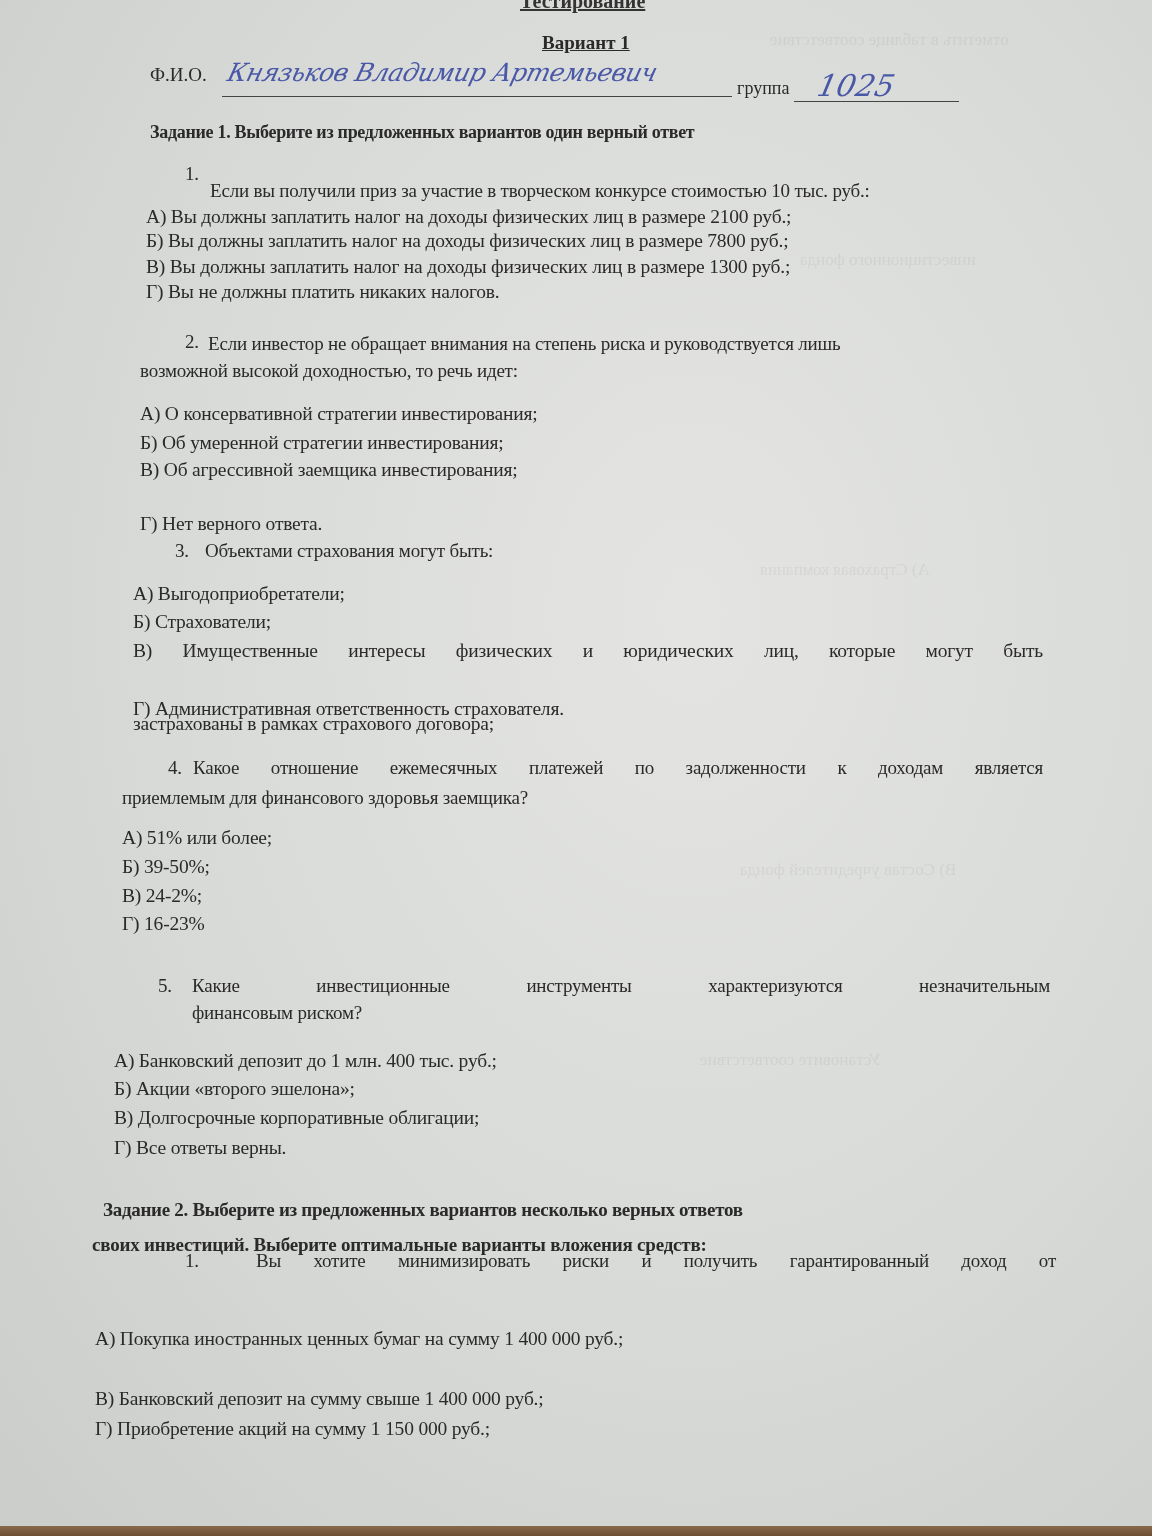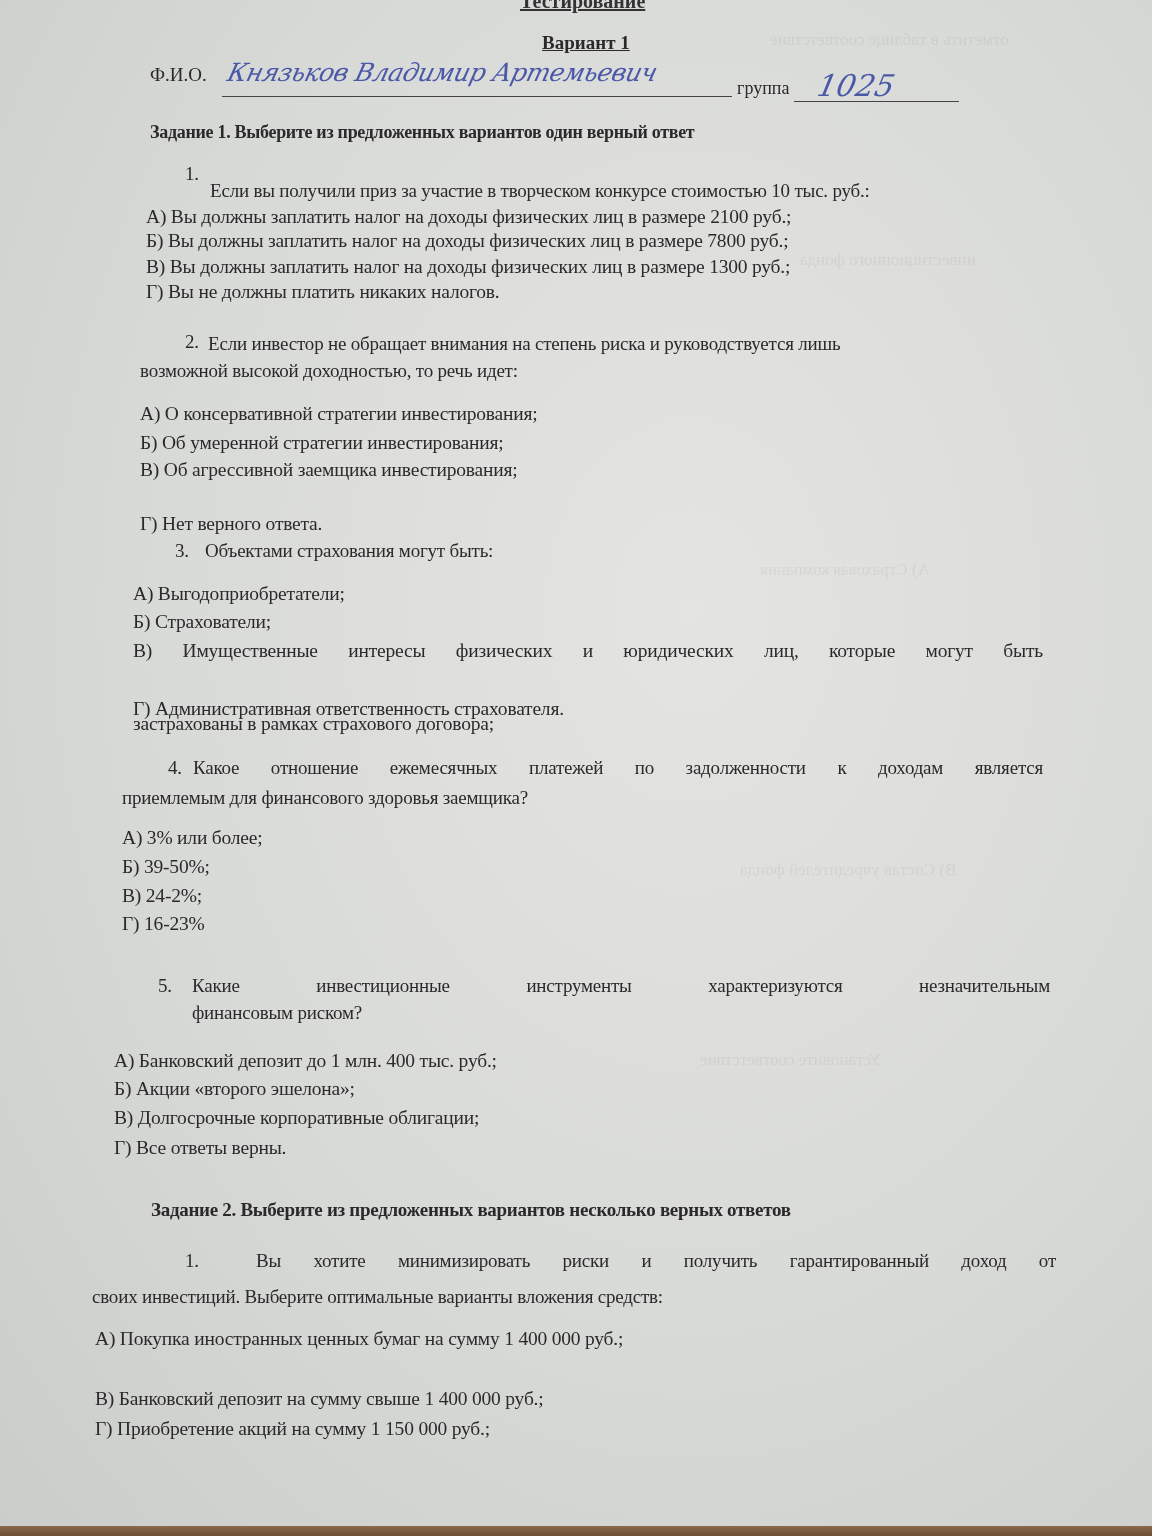--- a/index.html
+++ b/index.html
@@ -92,37 +92,37 @@
   <div class="abs q" style="left:205px;top:540px;">Объектами страхования могут быть:</div>
   <div class="abs opt" style="left:133px;top:583px;">А) Выгодоприобретатели;</div>
   <div class="abs opt" style="left:133px;top:611px;">Б) Страхователи;</div>
   <div class="abs opt justify" style="left:133px;top:640px;width:910px;">В) Имущественные интересы физических и юридических лиц, которые могут быть</div>
   <div class="abs opt" style="left:133px;top:670px;margin-top:43px;">застрахованы в рамках страхового договора;</div>
   <div class="abs opt" style="left:133px;top:698px;">Г) Административная ответственность страхователя.</div>
 
   <div class="abs q" style="left:168px;top:757px;">4.</div>
   <div class="abs q justify" style="left:193px;top:757px;width:850px;">Какое отношение ежемесячных платежей по задолженности к доходам является</div>
   <div class="abs q" style="left:122px;top:787px;">приемлемым для финансового здоровья заемщика?</div>
-  <div class="abs opt" style="left:122px;top:827px;">А) 3% или более;</div>
+  <div class="abs opt" style="left:122px;top:827px;">А) 51% или более;</div>
   <div class="abs opt" style="left:122px;top:856px;">Б) 39-50%;</div>
   <div class="abs opt" style="left:122px;top:885px;">В) 24-2%;</div>
   <div class="abs opt" style="left:122px;top:913px;">Г) 16-23%</div>
 
   <div class="abs q" style="left:158px;top:975px;">5.</div>
   <div class="abs q justify" style="left:192px;top:975px;width:858px;">Какие инвестиционные инструменты характеризуются незначительным</div>
   <div class="abs q" style="left:192px;top:1002px;">финансовым риском?</div>
   <div class="abs opt" style="left:114px;top:1050px;">А) Банковский депозит до 1 млн. 400 тыс. руб.;</div>
   <div class="abs opt" style="left:114px;top:1078px;">Б) Акции «второго эшелона»;</div>
   <div class="abs opt" style="left:114px;top:1107px;">В) Долгосрочные корпоративные облигации;</div>
   <div class="abs opt" style="left:114px;top:1137px;">Г) Все ответы верны.</div>
 
-  <div class="abs task-heading" style="left:103px;top:1199px;font-size:19px;margin-left:48px;">Задание 2. Выберите из предложенных вариантов несколько верных ответов</div>
+  <div class="abs task-heading" style="left:103px;top:1199px;font-size:19px;">Задание 2. Выберите из предложенных вариантов несколько верных ответов</div>
 
   <div class="abs q" style="left:185px;top:1250px;">1.</div>
   <div class="abs q justify" style="left:256px;top:1250px;width:800px;">Вы хотите минимизировать риски и получить гарантированный доход от</div>
-  <div class="abs q" style="left:92px;top:1286px;">своих инвестиций. Выберите оптимальные варианты вложения средств:</div>
+  <div class="abs q" style="left:92px;top:1234px;font-weight:bold;">своих инвестиций. Выберите оптимальные варианты вложения средств:</div>
   <div class="abs opt" style="left:95px;top:1328px;">А) Покупка иностранных ценных бумаг на сумму 1 400 000 руб.;</div>
   <div class="abs opt" style="left:95px;top:1388px;">В) Банковский депозит на сумму свыше 1 400 000 руб.;</div>
   <div class="abs opt" style="left:95px;top:1418px;">Г) Приобретение акций на сумму 1 150 000 руб.;</div>
 
 </div>
 
 <div class="table-edge"></div>
 
 </body></html>

